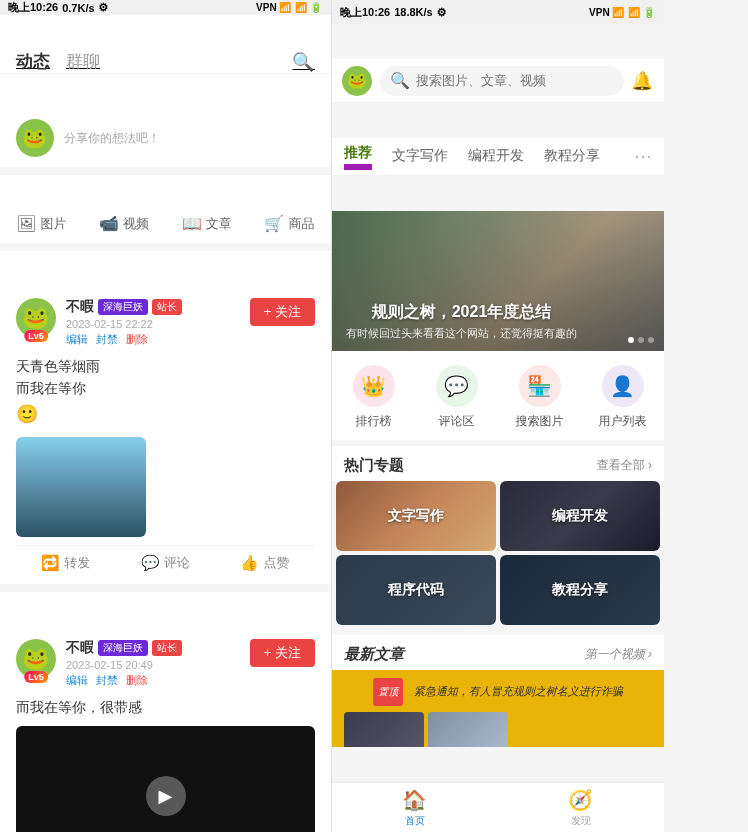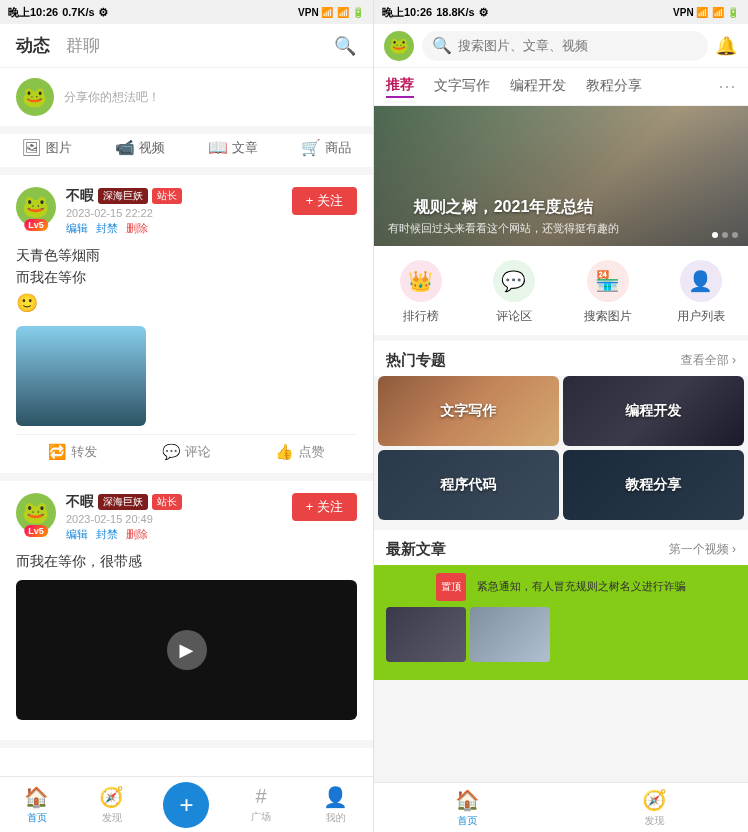--- a/index.html
+++ b/index.html
@@ -21,39 +21,41 @@
       justify-content: space-between;
       padding: 0 8px;
       font-size: 11px;
       font-weight: 600;
     }
     .status-bar .left { display: flex; align-items: center; gap: 4px; }
     .status-bar .right { display: flex; align-items: center; gap: 3px; font-size: 10px; }
 
     
     .panel {
-      width: 374px;
+      width: 332px;
       height: 832px;
       display: flex;
       flex-direction: column;
       background: #fff;
       overflow: hidden;
+      gap: 35px;
     }
     .panel-left { border-right: 1px solid #e0e0e0; }
     .panel-right { background: #f5f5f5; }
 
     
     .left-header {
       height: 44px;
       background: #fff;
       display: flex;
       align-items: center;
       padding: 0 16px;
       gap: 16px;
       border-bottom: 1px solid #f0f0f0;
+      text-decoration: underline;
     }
     .left-header .title-tabs { display: flex; gap: 16px; align-items: center; flex: 1; }
     .left-header .tab-title {
       font-size: 17px;
       font-weight: 600;
       color: #333;
     }
     .left-header .tab-title.active { color: #333; }
     .left-header .tab-title.inactive { color: #999; font-weight: 400; }
     .left-header .search-icon-btn {
@@ -121,21 +123,21 @@
       background: linear-gradient(135deg, #f06, #f90);
       color: #fff; font-size: 9px; padding: 1px 4px;
       border-radius: 8px; font-weight: bold; white-space: nowrap;
     }
     .feed-meta { flex: 1; }
     .feed-name-row { display: flex; align-items: center; gap: 4px; flex-wrap: wrap; }
     .feed-name { font-size: 14px; font-weight: 600; color: #333; }
     .tag {
       font-size: 10px; padding: 1px 5px; border-radius: 3px; color: #fff;
     }
-    .tag-blue { background: #7f1d1d; }
+    .tag-blue { background: #6d28d9; }
     .tag-red { background: #e94343; }
     .feed-time { font-size: 11px; color: #aaa; margin-top: 2px; }
     .feed-actions-inline {
       display: flex; gap: 8px; margin-top: 2px; align-items: center;
     }
     .feed-action-link { font-size: 11px; color: #1a87d8; cursor: pointer; }
     .delete-link { color: #e94343; }
     .follow-btn {
       background: #e94343; color: #fff; border: none;
       padding: 5px 14px; border-radius: 4px; font-size: 13px;
@@ -239,21 +241,21 @@
       height: 38px;
       border-bottom: 1px solid #f0f0f0;
       gap: 20px;
     }
     .right-tab {
       font-size: 14px; color: #666; cursor: pointer;
       padding-bottom: 2px;
       white-space: nowrap;
     }
     .right-tab.active {
-      color: #be185d; border-bottom: 2px solid #a21caf; font-weight: 600;
+      color: #4d7c0f; border-bottom: 6px solid #a21caf; font-weight: 600;
     }
     .right-tab-more { margin-left: auto; font-size: 18px; color: #aaa; }
 
     .right-content {
       flex: 1;
       overflow-y: auto;
       background: #f5f5f5;
       text-align: center;
     }
     .right-content::-webkit-scrollbar { width: 0; }
@@ -329,23 +331,24 @@
     .hot-card-3 { background: linear-gradient(135deg, #2a3a4a, #3a4a5a); }
     .hot-card-4 { background: linear-gradient(135deg, #1a2a3a, #2a3a4a); }
     .hot-card-label {
       color: #fff; font-size: 14px; font-weight: 600;
       text-shadow: 0 1px 3px rgba(0,0,0,0.6);
       z-index: 1;
     }
 
     
     .latest-section {
-      background: #84cc16;
+      background: #eab308;
       margin-top: 6px;
       padding: 0 0 10px;
+      font-style: italic;
     }
     .article-item {
       padding: 8px 12px;
     }
     .article-pinned {
       display: inline-block;
       background: #e94343; color: #fff;
       font-size: 10px; padding: 7px 5px;
       border-radius: 3px; margin-right: 6px;
     }

